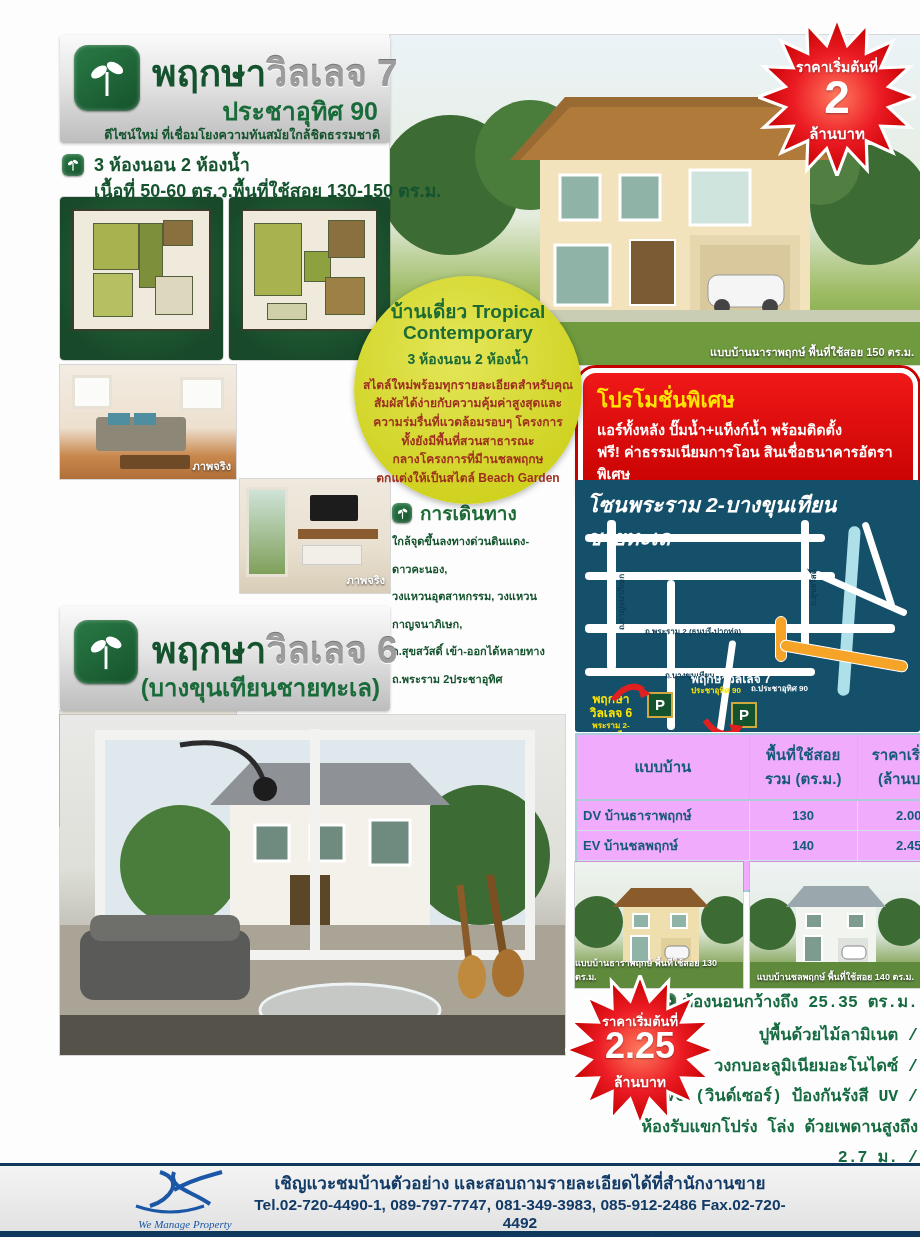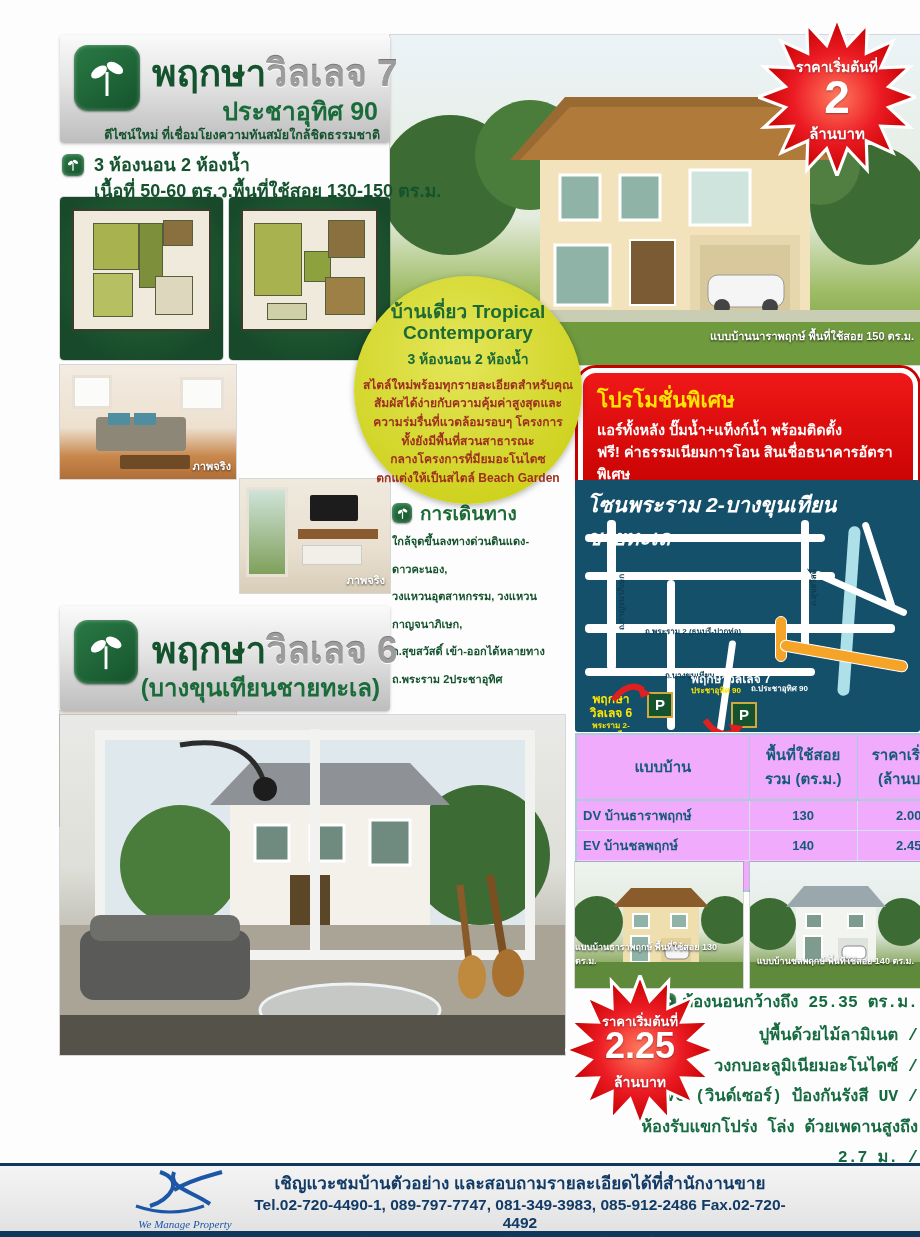--- a/index.html
+++ b/index.html
@@ -15,21 +15,21 @@
   .brand-silver { color:#9c9c9c; font-weight:bold; text-shadow:0 1px 0 #fff, 0 -1px 0 #777; }
   .hdr-sub { color:#1a6b3a; font-weight:bold; }
   .hdr-tag { color:#14532d; font-weight:bold; }
 
   
   .feat { color:#14532d; font-weight:bold; font-size:18px; }
 
   
   .photo { overflow:hidden; box-shadow:0 0 0 1px rgba(0,0,0,.15); }
   .photo-tag { position:absolute; right:5px; bottom:4px; color:#fff; font-size:11px; font-weight:bold; text-shadow:0 1px 2px rgba(0,0,0,.7); }
-  .cap { position:absolute; right:6px; bottom:20px; color:#fff; font-size:11px; font-weight:bold; text-shadow:0 1px 2px rgba(0,0,0,.8); }
+  .cap { position:absolute; right:6px; bottom:4px; color:#fff; font-size:11px; font-weight:bold; text-shadow:0 1px 2px rgba(0,0,0,.8); }
 
   
   .plan { background:radial-gradient(circle at 50% 45%, #2c6b3a 0%, #17492a 80%); border-radius:4px; padding:12px; }
   .plan-inner { width:100%; height:88%; background:#efeadb; border:2px solid #3c3c2c; position:relative; }
   .plan-room { position:absolute; border:1px solid #55603a; }
 
   
   .interior { position:relative; }
 
   
@@ -193,21 +193,21 @@
   </div>
 
   <div class="abs circle" style="left:354px;top:276px;width:228px;height:228px;">
     <h3 style="padding-left:30px;padding-right:30px;">บ้านเดี่ยว Tropical Contemporary</h3>
     <div class="sub">3 ห้องนอน 2 ห้องน้ำ</div>
     <div class="body">
       <div>สไตล์ใหม่พร้อมทุกรายละเอียดสำหรับคุณ</div>
       <div>สัมผัสได้ง่ายกับความคุ้มค่าสูงสุดและ</div>
       <div>ความร่มรื่นที่แวดล้อมรอบๆ โครงการ</div>
       <div>ทั้งยังมีพื้นที่สวนสาธารณะ</div>
-      <div>กลางโครงการที่มียมอะโนไดซ</div>
+      <div>กลางโครงการที่มีานชลพฤกษ</div>
       <div>ตกแต่งให้เป็นสไตล์ Beach Garden</div>
     </div>
   </div>
 
   <div class="abs" style="left:758px;top:18px;width:158px;height:158px;z-index:8;">
     <svg width="158" height="158" viewBox="0 0 150 150">
       <defs>
           <radialGradient id="rg1">
             <stop offset="0%" stop-color="#ff7a5e"></stop>
             <stop offset="55%" stop-color="#ec1c24"></stop>

